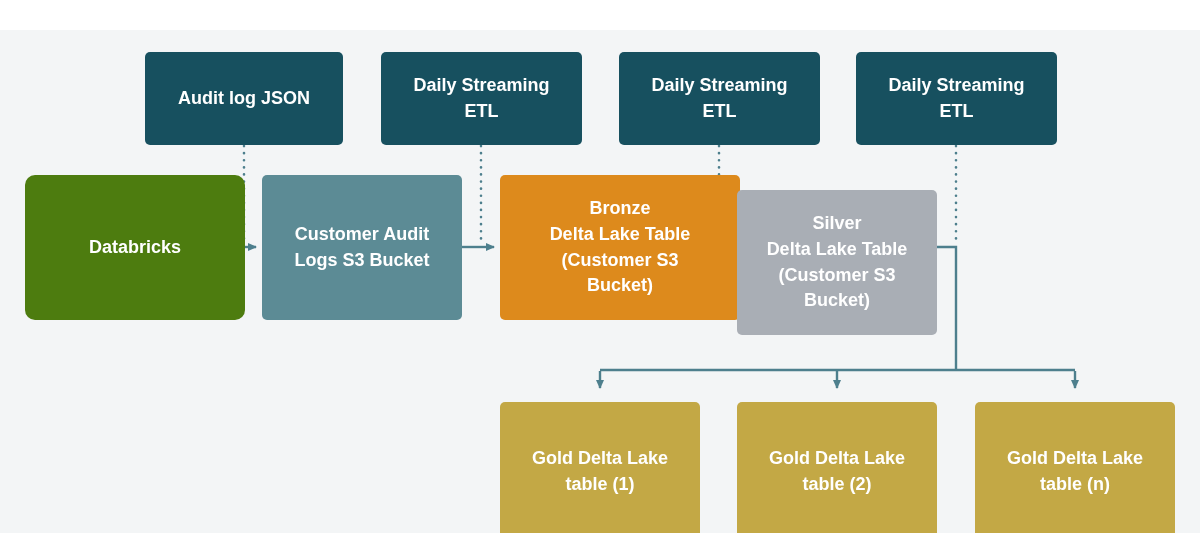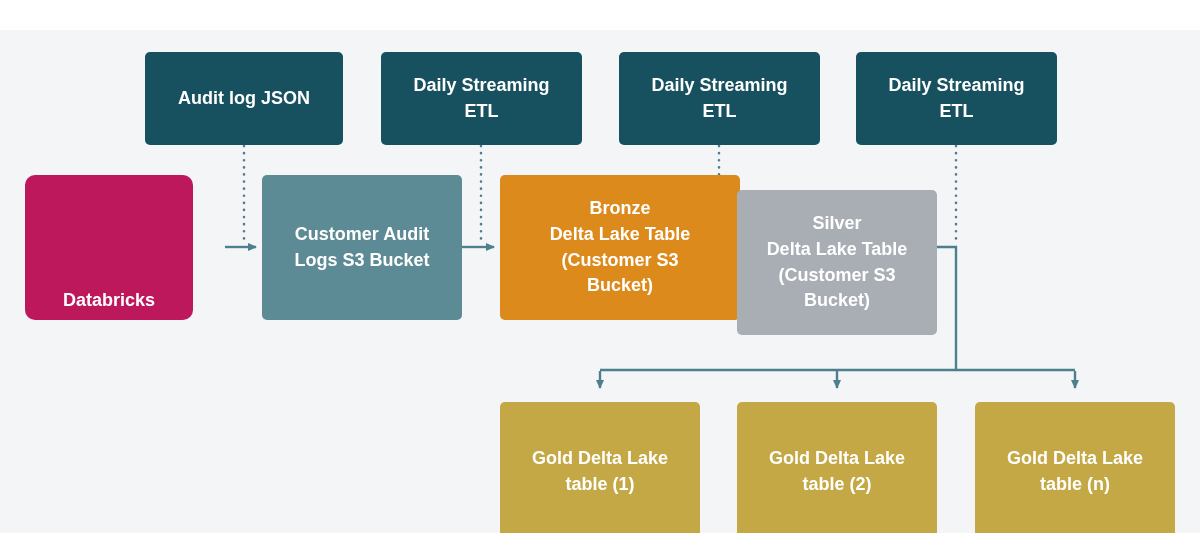--- a/index.html
+++ b/index.html
@@ -82,21 +82,21 @@
   <div class="node" style="left: 619px; top: 22px; width: 201px; height: 93px; background-color: rgb(23, 80, 95);">
     <span>Daily Streaming
 ETL</span>
   </div>
 
   <div class="node" style="left: 856px; top: 22px; width: 201px; height: 93px; background-color: rgb(23, 80, 95);">
     <span>Daily Streaming
 ETL</span>
   </div>
 
-  <div class="node node-databricks" style="left: 25px; top: 145px; width: 168px; height: 145px; background-color: #be185d; align-items: flex-end;">
+  <div class="node node-databricks" style="left: 25px; top: 145px; width: 220px; height: 145px; background-color: #4d7c0f;">
     <span>Databricks</span>
   </div>
 
   <div class="node" style="left: 262px; top: 145px; width: 200px; height: 145px; background-color: rgb(92, 139, 149);">
     <span>Customer Audit
 Logs S3 Bucket</span>
   </div>
 
   <div class="node" style="left: 500px; top: 145px; width: 240px; height: 145px; background-color: rgb(221, 138, 28);">
     <span>Bronze

